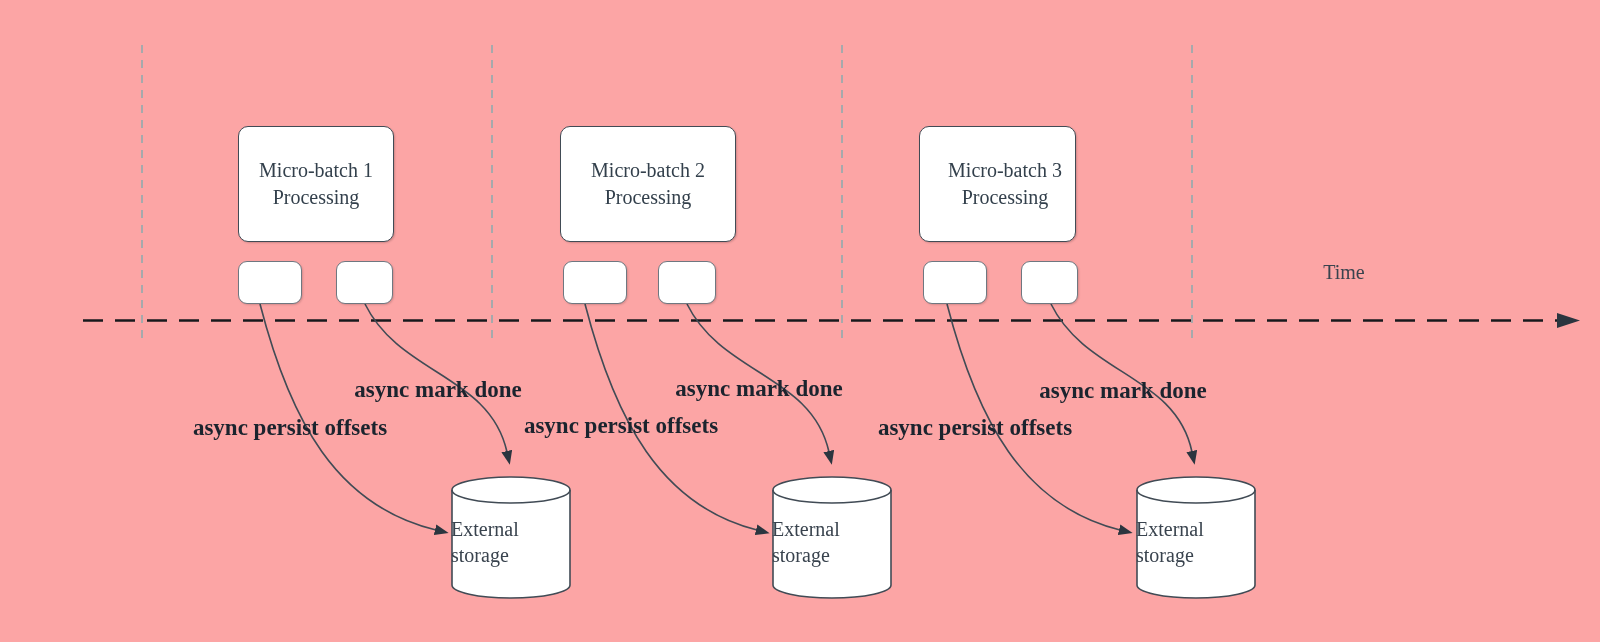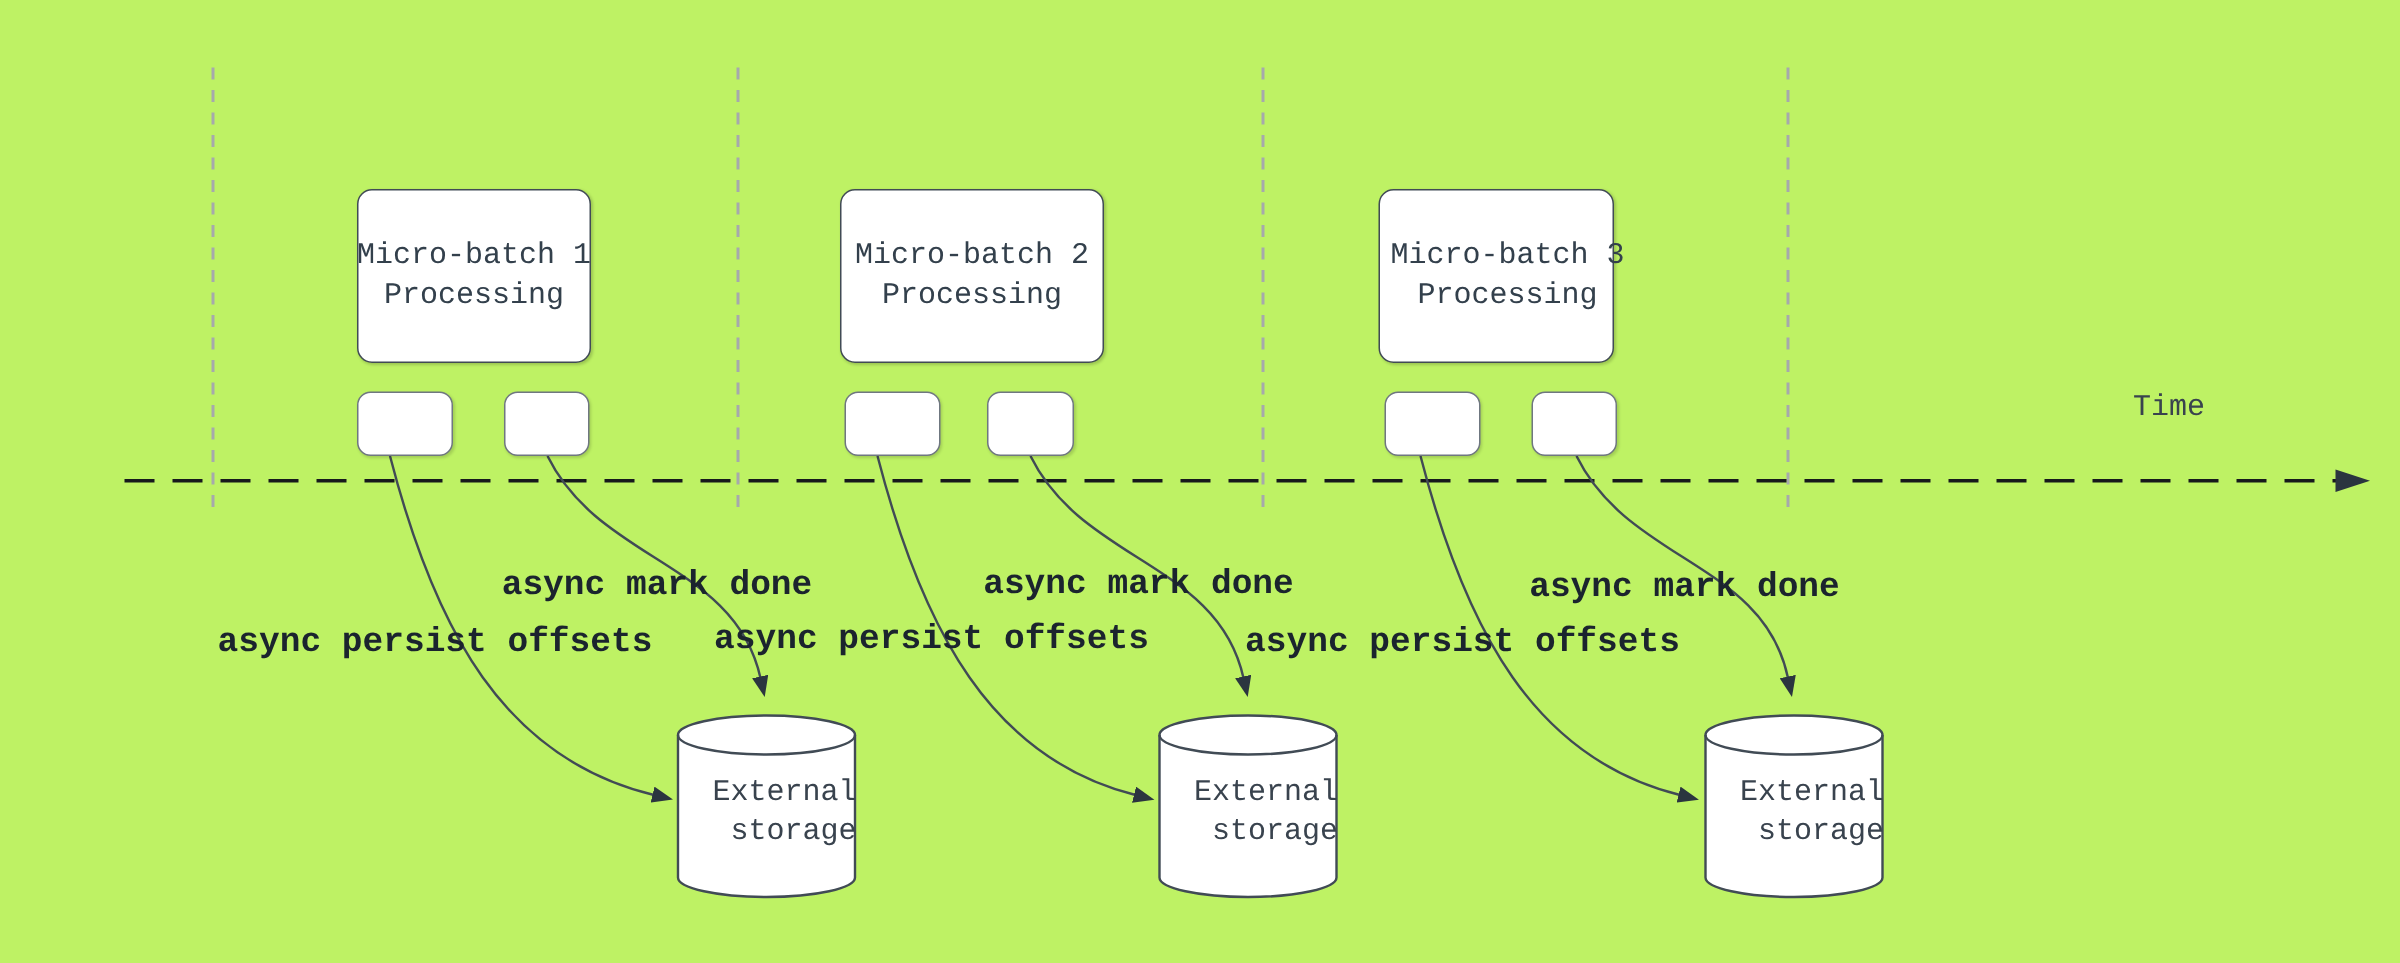--- a/index.html
+++ b/index.html
@@ -1,21 +1,21 @@
 <!DOCTYPE html>
 <html><head>
 <meta charset="utf-8">
 <style>
   html, body { margin: 0; padding: 0; background: #ffffff; }
   .canvas {
     position: relative;
     width: 1600px;
     height: 642px;
-    background: #bef264;
-    font-family: Liberation Mono, monospace;
+    background: #fca5a5;
+    font-family: Liberation Serif, serif;
     overflow: hidden;
   }
   .artwork { position: absolute; left: 0; top: 0; z-index: 0; }
 
   .node {
     position: absolute;
     box-sizing: border-box;
     background: #ffffff;
     border: 1.6px solid #414b55;
     border-radius: 10px;
@@ -54,21 +54,21 @@
     position: absolute;
     transform: translate(-50%, -50%);
     font-size: 20px;
     color: #39434e;
     white-space: nowrap;
     z-index: 2;
   }
   .storage-text {
     position: absolute;
     width: 120px;
-    text-align: right;
+    text-align: left;
     font-size: 20px;
     line-height: 26px;
     color: #39434e;
     z-index: 2;
   }
 </style>
 </head>
 <body>
 
 <div class="canvas">
@@ -150,15 +150,15 @@
   </div>
   <div class="storage-text" style="left:772px; top:516px;">
     <div>External</div>
     <div>storage</div>
   </div>
   <div class="storage-text" style="left:1136px; top:516px;">
     <div>External</div>
     <div>storage</div>
   </div>
 
-  <div class="time-lbl" style="left:1446px; top:272px;">Time</div>
+  <div class="time-lbl" style="left:1344px; top:272px;">Time</div>
 
 </div>
 
 </body></html>

